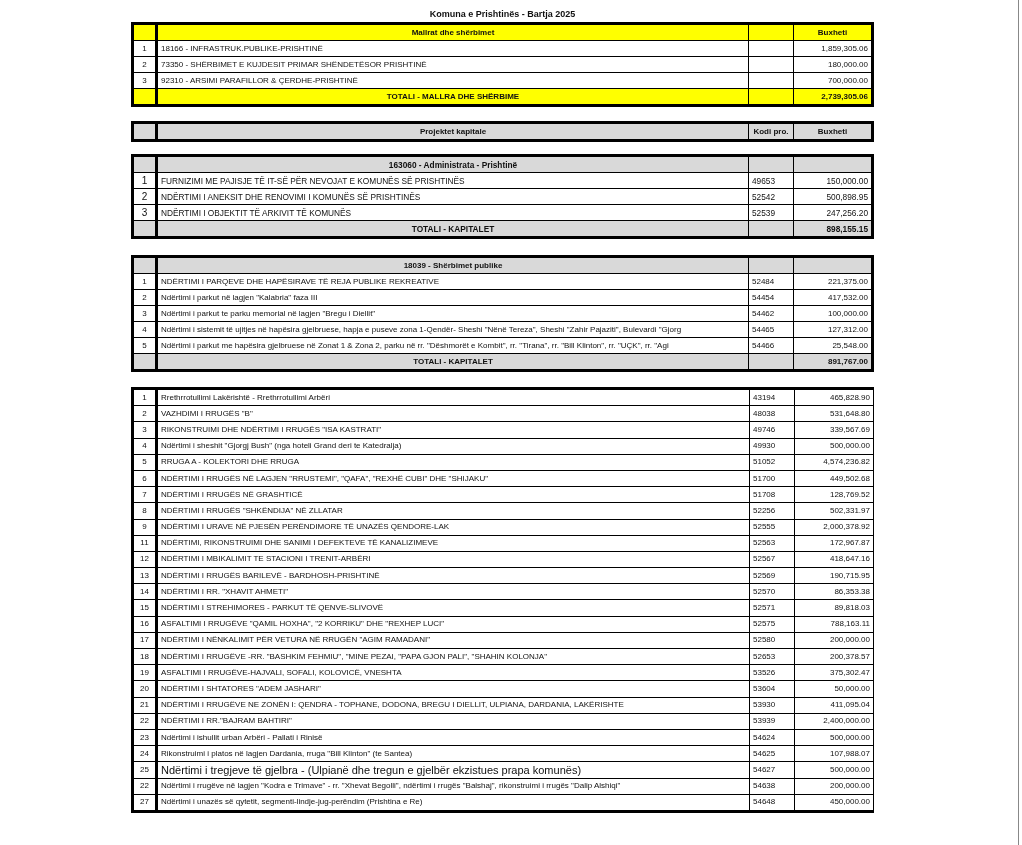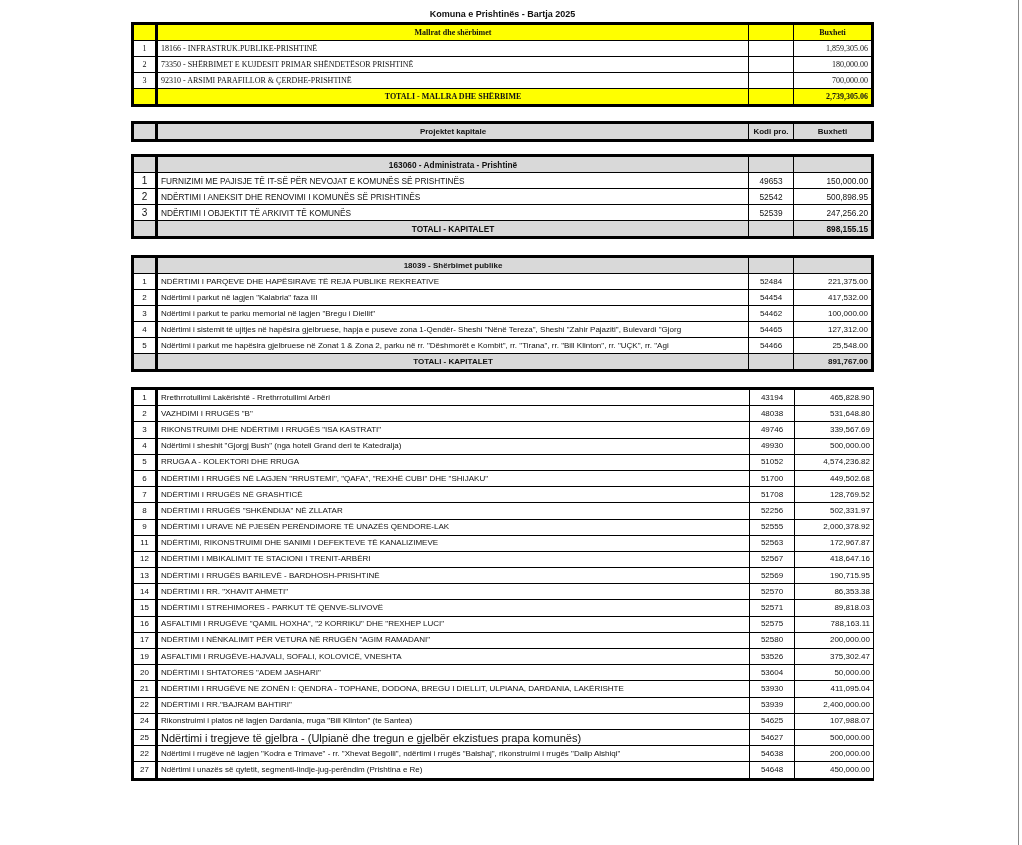--- a/index.html
+++ b/index.html
@@ -8,35 +8,35 @@
   .page-edge { position:absolute; left:1018px; top:0; width:1px; height:845px; background:#888; }
   .title { position:absolute; left:131px; width:743px; top:9px; text-align:center;
            font-size:9px; font-weight:bold; }
   table { position:absolute; left:131px; width:743px; border-collapse:collapse; table-layout:fixed;
           font-size:8px; }
   table.framed { border:3px solid #000; }
   td { border:1px solid #000; padding:0 3px; height:15px; line-height:14px; white-space:nowrap;
        overflow:hidden; text-overflow:clip; }
   td.n { text-align:center; width:20px; padding:0; }
   td.d { text-align:left; }
-  td.k { text-align:center; width:39px; }
+  td.k { width:39px; }
   td.b { text-align:right; width:75px; }
   tr.hdr td { font-weight:bold; text-align:center; }
   tr.yellow td { background:#ffff00; }
   tr.grey td { background:#d9d9d9; }
   tr.total td { font-weight:bold; }
   tr.total td.d { text-align:center; }
   td.sep-left { border-left:3px solid #000; }
   .big td.d { font-size:11px; }
   #t1 { top:22px; }
   #t2 { top:121px; }
   #t3 { top:154px; }
   #t4 { top:255px; }
   #t5 { top:387px; }
-  #t1 td { height:15px;font-family:Liberation Serif, serif; }
+  #t1 td { height:15px; }
   #t3 td { height:15px; font-size:8.3px; }
   #t3 tr:not(.hdr):not(.total) td.n { font-size:10px; }
   #t2 td { height:15px; }
   #t5 td { height:15.2px; }
   #t5 { border-right:none; }
 </style>
 </head>
 <body>
 
 <div class="page-edge"></div>
@@ -293,20 +293,26 @@
         <td class="k">52575</td>
         <td class="b">788,163.11</td>
       </tr>
       <tr>
         <td class="n">17</td>
         <td class="d sep-left">NDËRTIMI I NËNKALIMIT PËR VETURA NË RRUGËN "AGIM RAMADANI"</td>
         <td class="k">52580</td>
         <td class="b">200,000.00</td>
       </tr>
       <tr>
+        <td class="n">18</td>
+        <td class="d sep-left">NDËRTIMI I RRUGËVE -RR. "BASHKIM FEHMIU", "MINE PEZAI, "PAPA GJON PALI", "SHAHIN KOLONJA"</td>
+        <td class="k">52653</td>
+        <td class="b">200,378.57</td>
+      </tr>
+      <tr>
         <td class="n">19</td>
         <td class="d sep-left">ASFALTIMI I RRUGËVE-HAJVALI, SOFALI, KOLOVICË, VNESHTA</td>
         <td class="k">53526</td>
         <td class="b">375,302.47</td>
       </tr>
       <tr>
         <td class="n">20</td>
         <td class="d sep-left">NDËRTIMI I SHTATORES "ADEM JASHARI"</td>
         <td class="k">53604</td>
         <td class="b">50,000.00</td>
@@ -315,20 +321,26 @@
         <td class="n">21</td>
         <td class="d sep-left">NDËRTIMI I RRUGËVE NE ZONËN I: QENDRA - TOPHANE, DODONA, BREGU I DIELLIT, ULPIANA, DARDANIA, LAKËRISHTE</td>
         <td class="k">53930</td>
         <td class="b">411,095.04</td>
       </tr>
       <tr>
         <td class="n">22</td>
         <td class="d sep-left">NDËRTIMI I RR."BAJRAM BAHTIRI"</td>
         <td class="k">53939</td>
         <td class="b">2,400,000.00</td>
+      </tr>
+      <tr>
+        <td class="n">23</td>
+        <td class="d sep-left">Ndërtimi i ishullit urban Arbëri - Pallati i Rinisë</td>
+        <td class="k">54624</td>
+        <td class="b">500,000.00</td>
       </tr>
       <tr>
         <td class="n">24</td>
         <td class="d sep-left">Rikonstruimi i platos në lagjen Dardania, rruga "Bill Klinton" (te Santea)</td>
         <td class="k">54625</td>
         <td class="b">107,988.07</td>
       </tr>
       <tr class="big">
         <td class="n">25</td>
         <td class="d sep-left">Ndërtimi i tregjeve të gjelbra - (Ulpianë dhe tregun e gjelbër ekzistues prapa komunës)</td>

